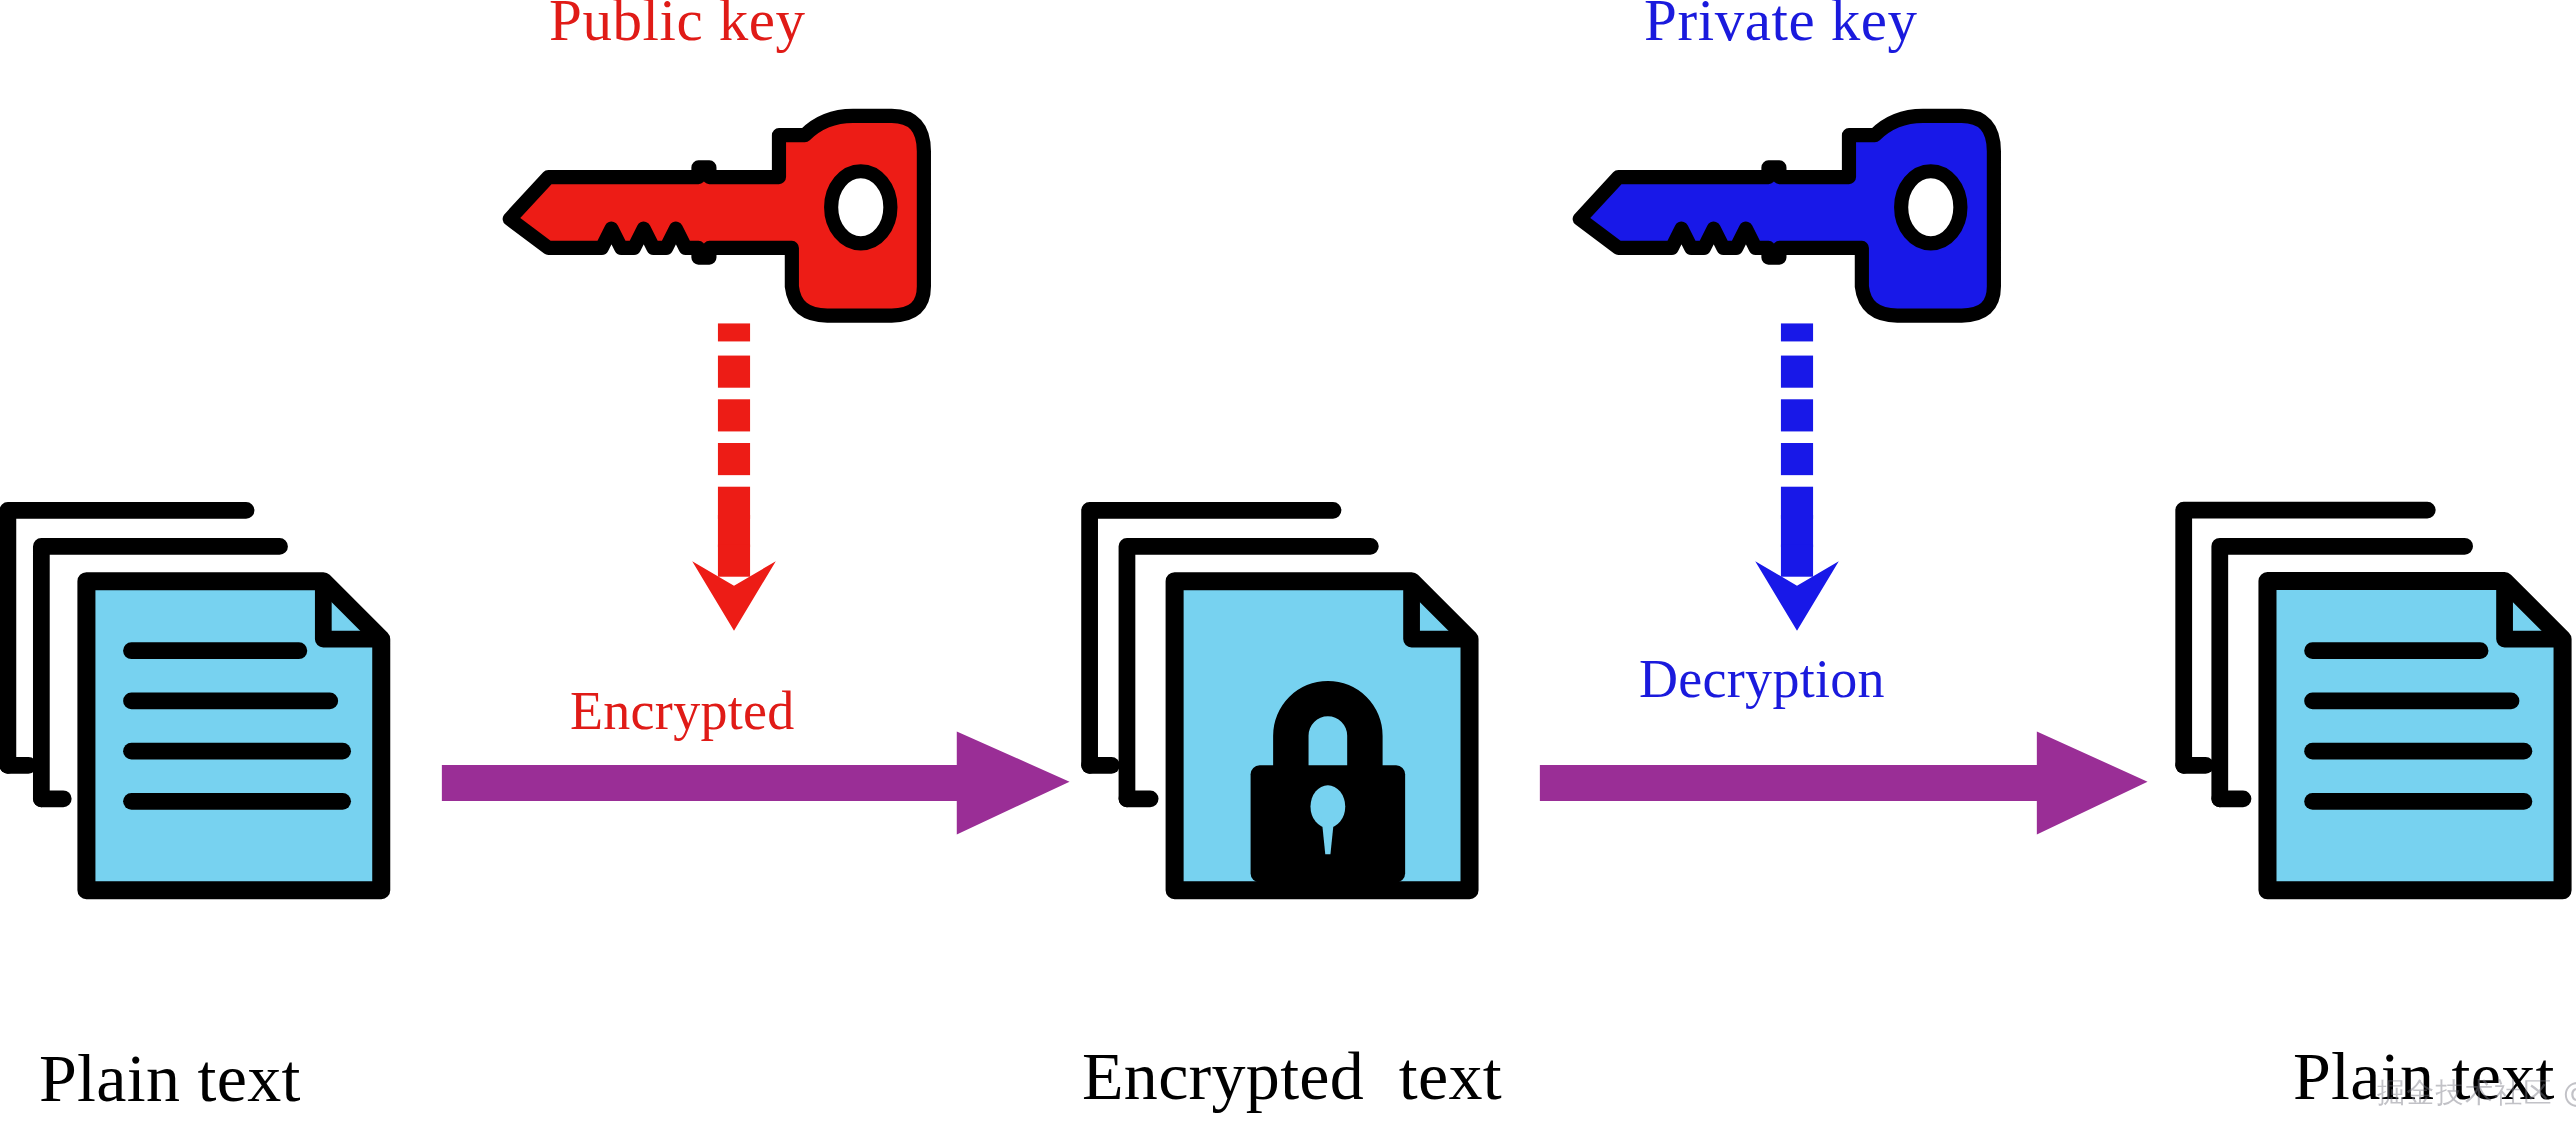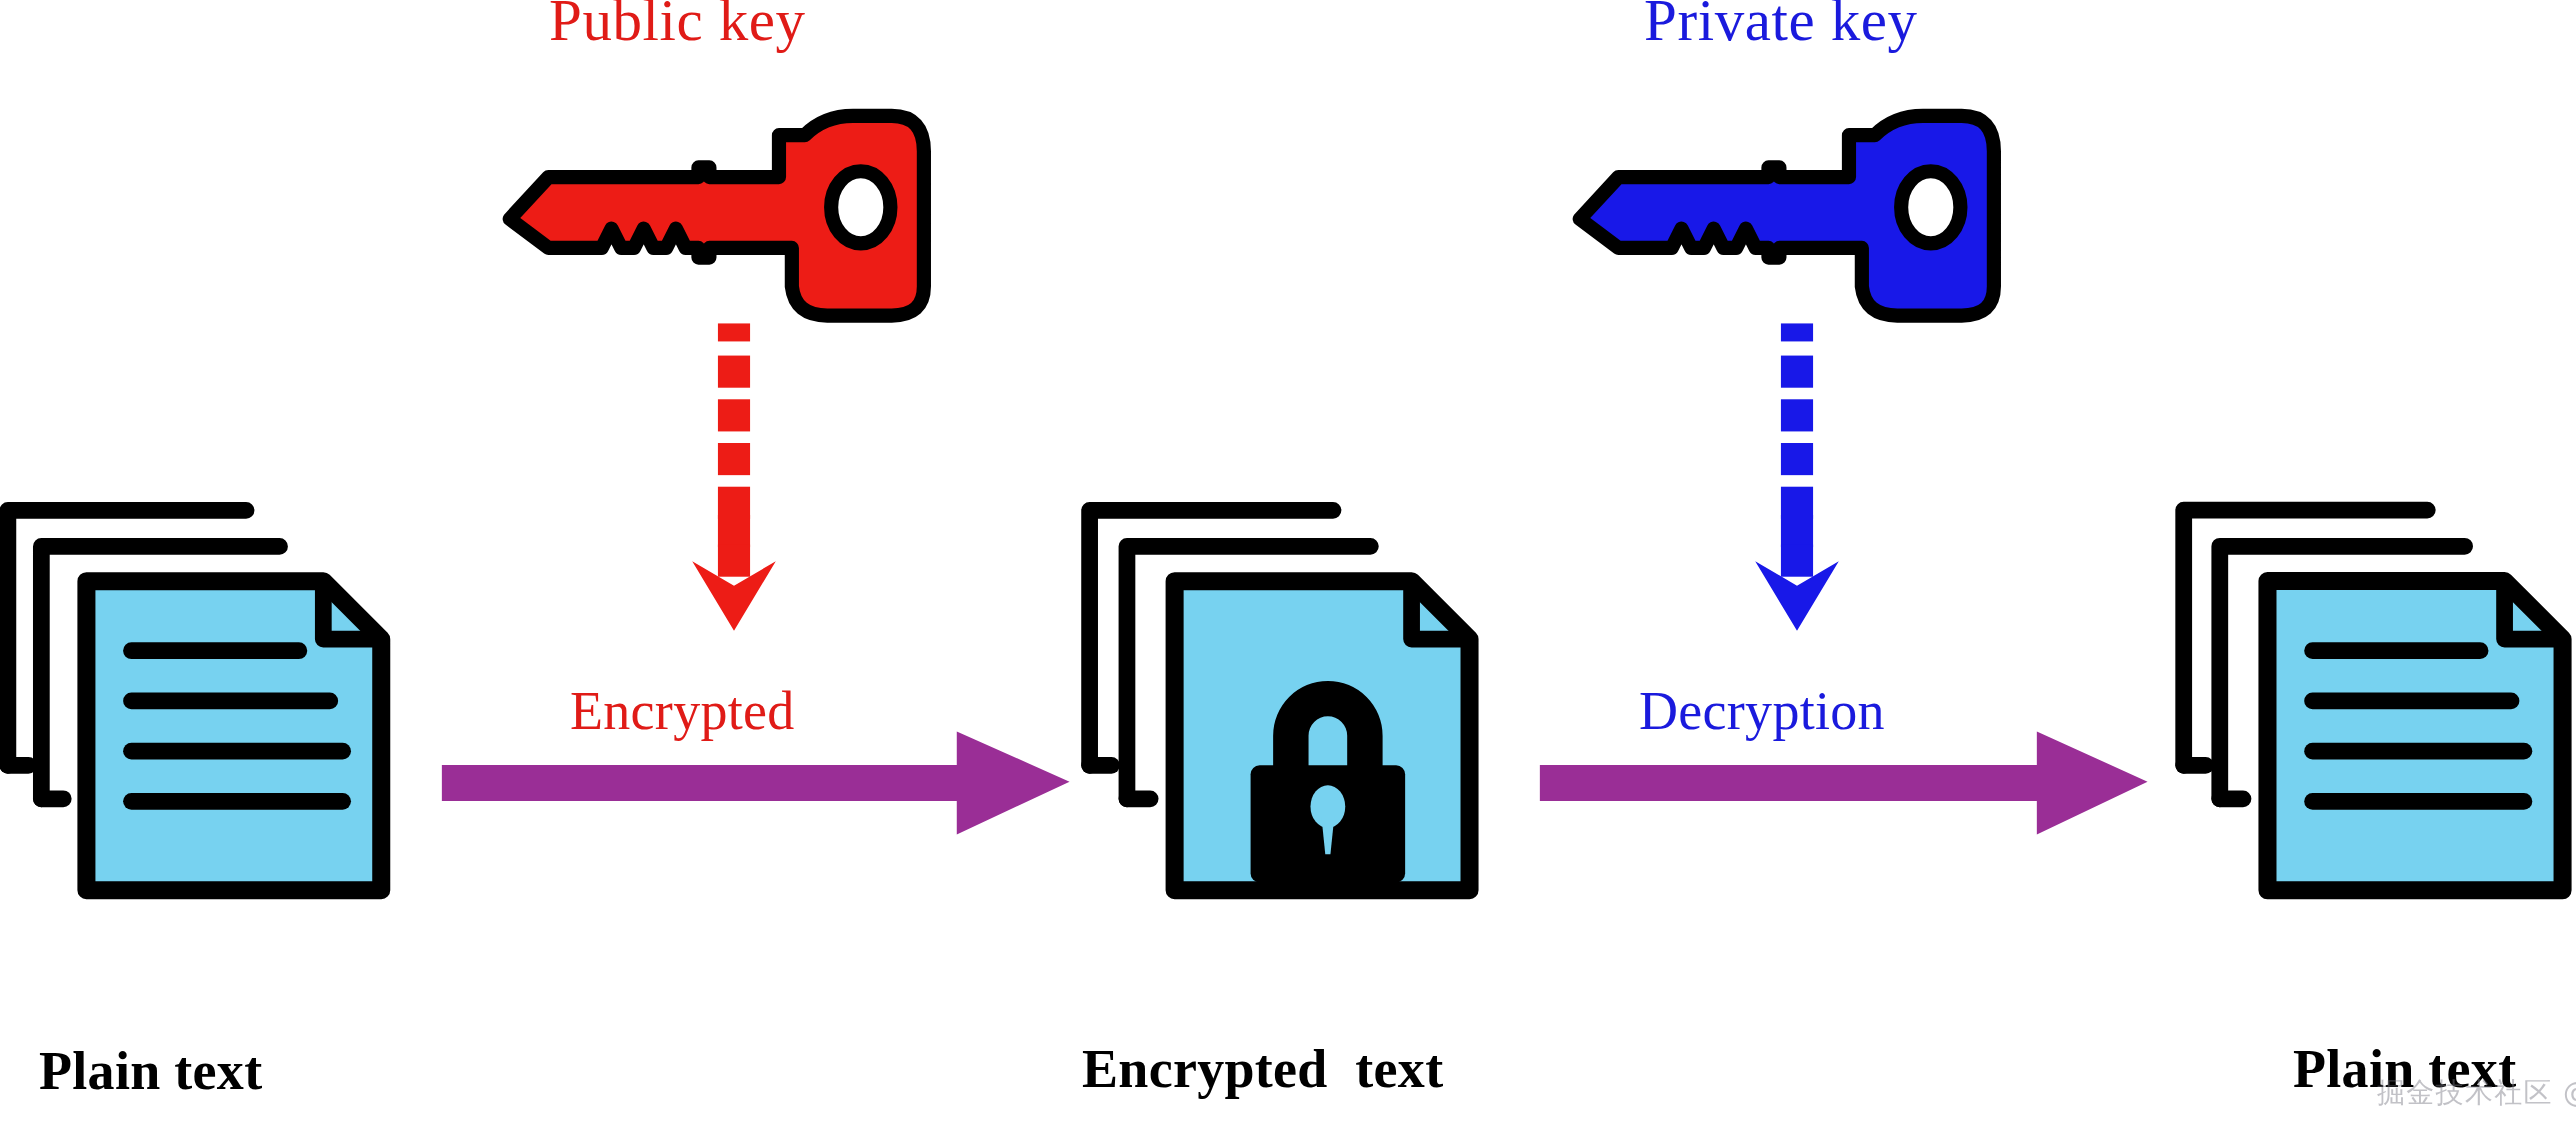--- a/index.html
+++ b/index.html
@@ -37,23 +37,23 @@
 
   .op-label {
     font-size: 54px;
     font-weight: 400;
     letter-spacing: 0.3px;
   }
   .op-label.enc { color: #E01B17; }
   .op-label.dec { color: #1A1ADD; }
 
   .caption {
-    font-size: 54px;
+    font-size: 68px;
     color: #000000;
-    font-weight: 700;
+    font-weight: 400;
     letter-spacing: 0.3px;
   }
 
   .watermark {
     position: absolute;
     font-size: 28px;
     color: rgba(120,120,130,0.45);
     font-family: "DejaVu Sans", sans-serif;
     letter-spacing: 1.3px;
     white-space: pre;
@@ -246,21 +246,21 @@
 
         <rect x="282" y="418" width="240" height="182" rx="14" fill="#000000"></rect>
 
         <ellipse cx="402" cy="482" rx="27" ry="33" fill="#77D2F0"></ellipse>
         <path d="M 392 498 L 412 498 L 406 556 L 398 556 Z" fill="#77D2F0"></path>
       </g>
     </svg>
   </div>
   <div class="label caption" style="left:1082px; top:1042px;">Encrypted  text</div>
 
-  <div class="label op-label dec" style="left:1639px; top:684px;">Decryption</div>
+  <div class="label op-label dec" style="left:1639px; top:652px;">Decryption</div>
 
   <div class="abs" style="left:1536px; top:725px;">
     <svg width="618" height="116" viewBox="0 0 960 180">
       <path d="M 6 62
                L 778 62
                L 778 10
                L 950 88
                L 778 170
                L 778 118
                L 6 118

